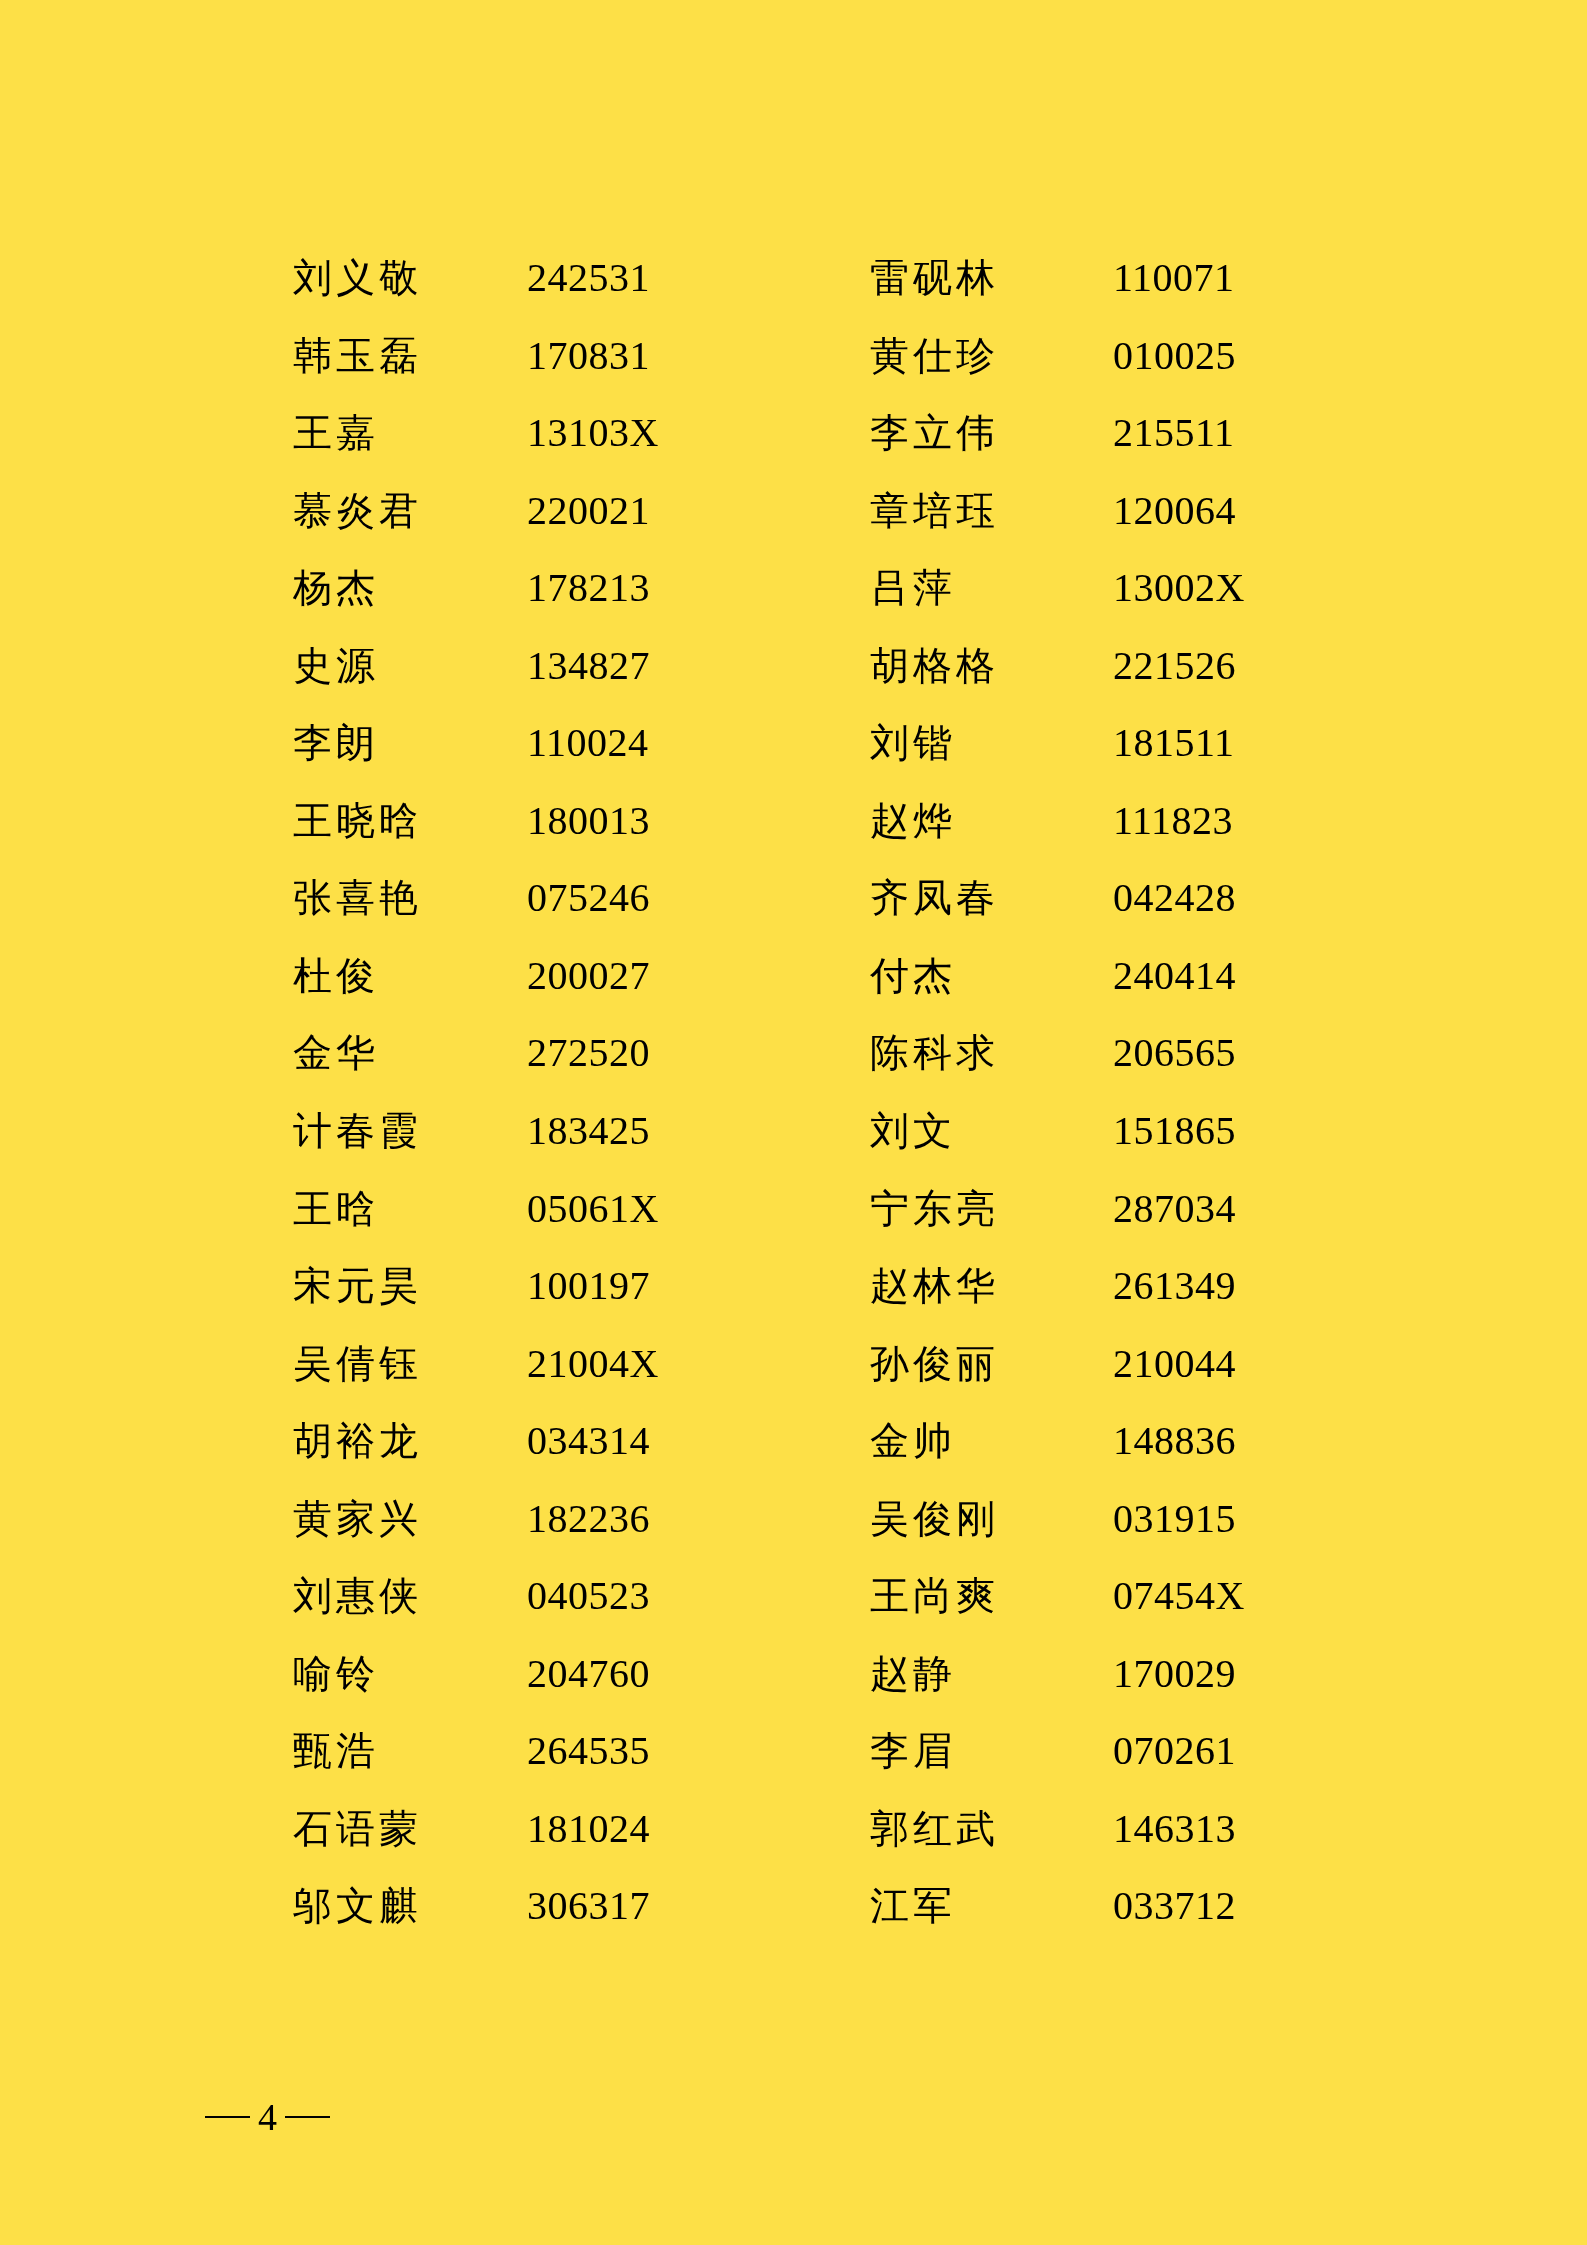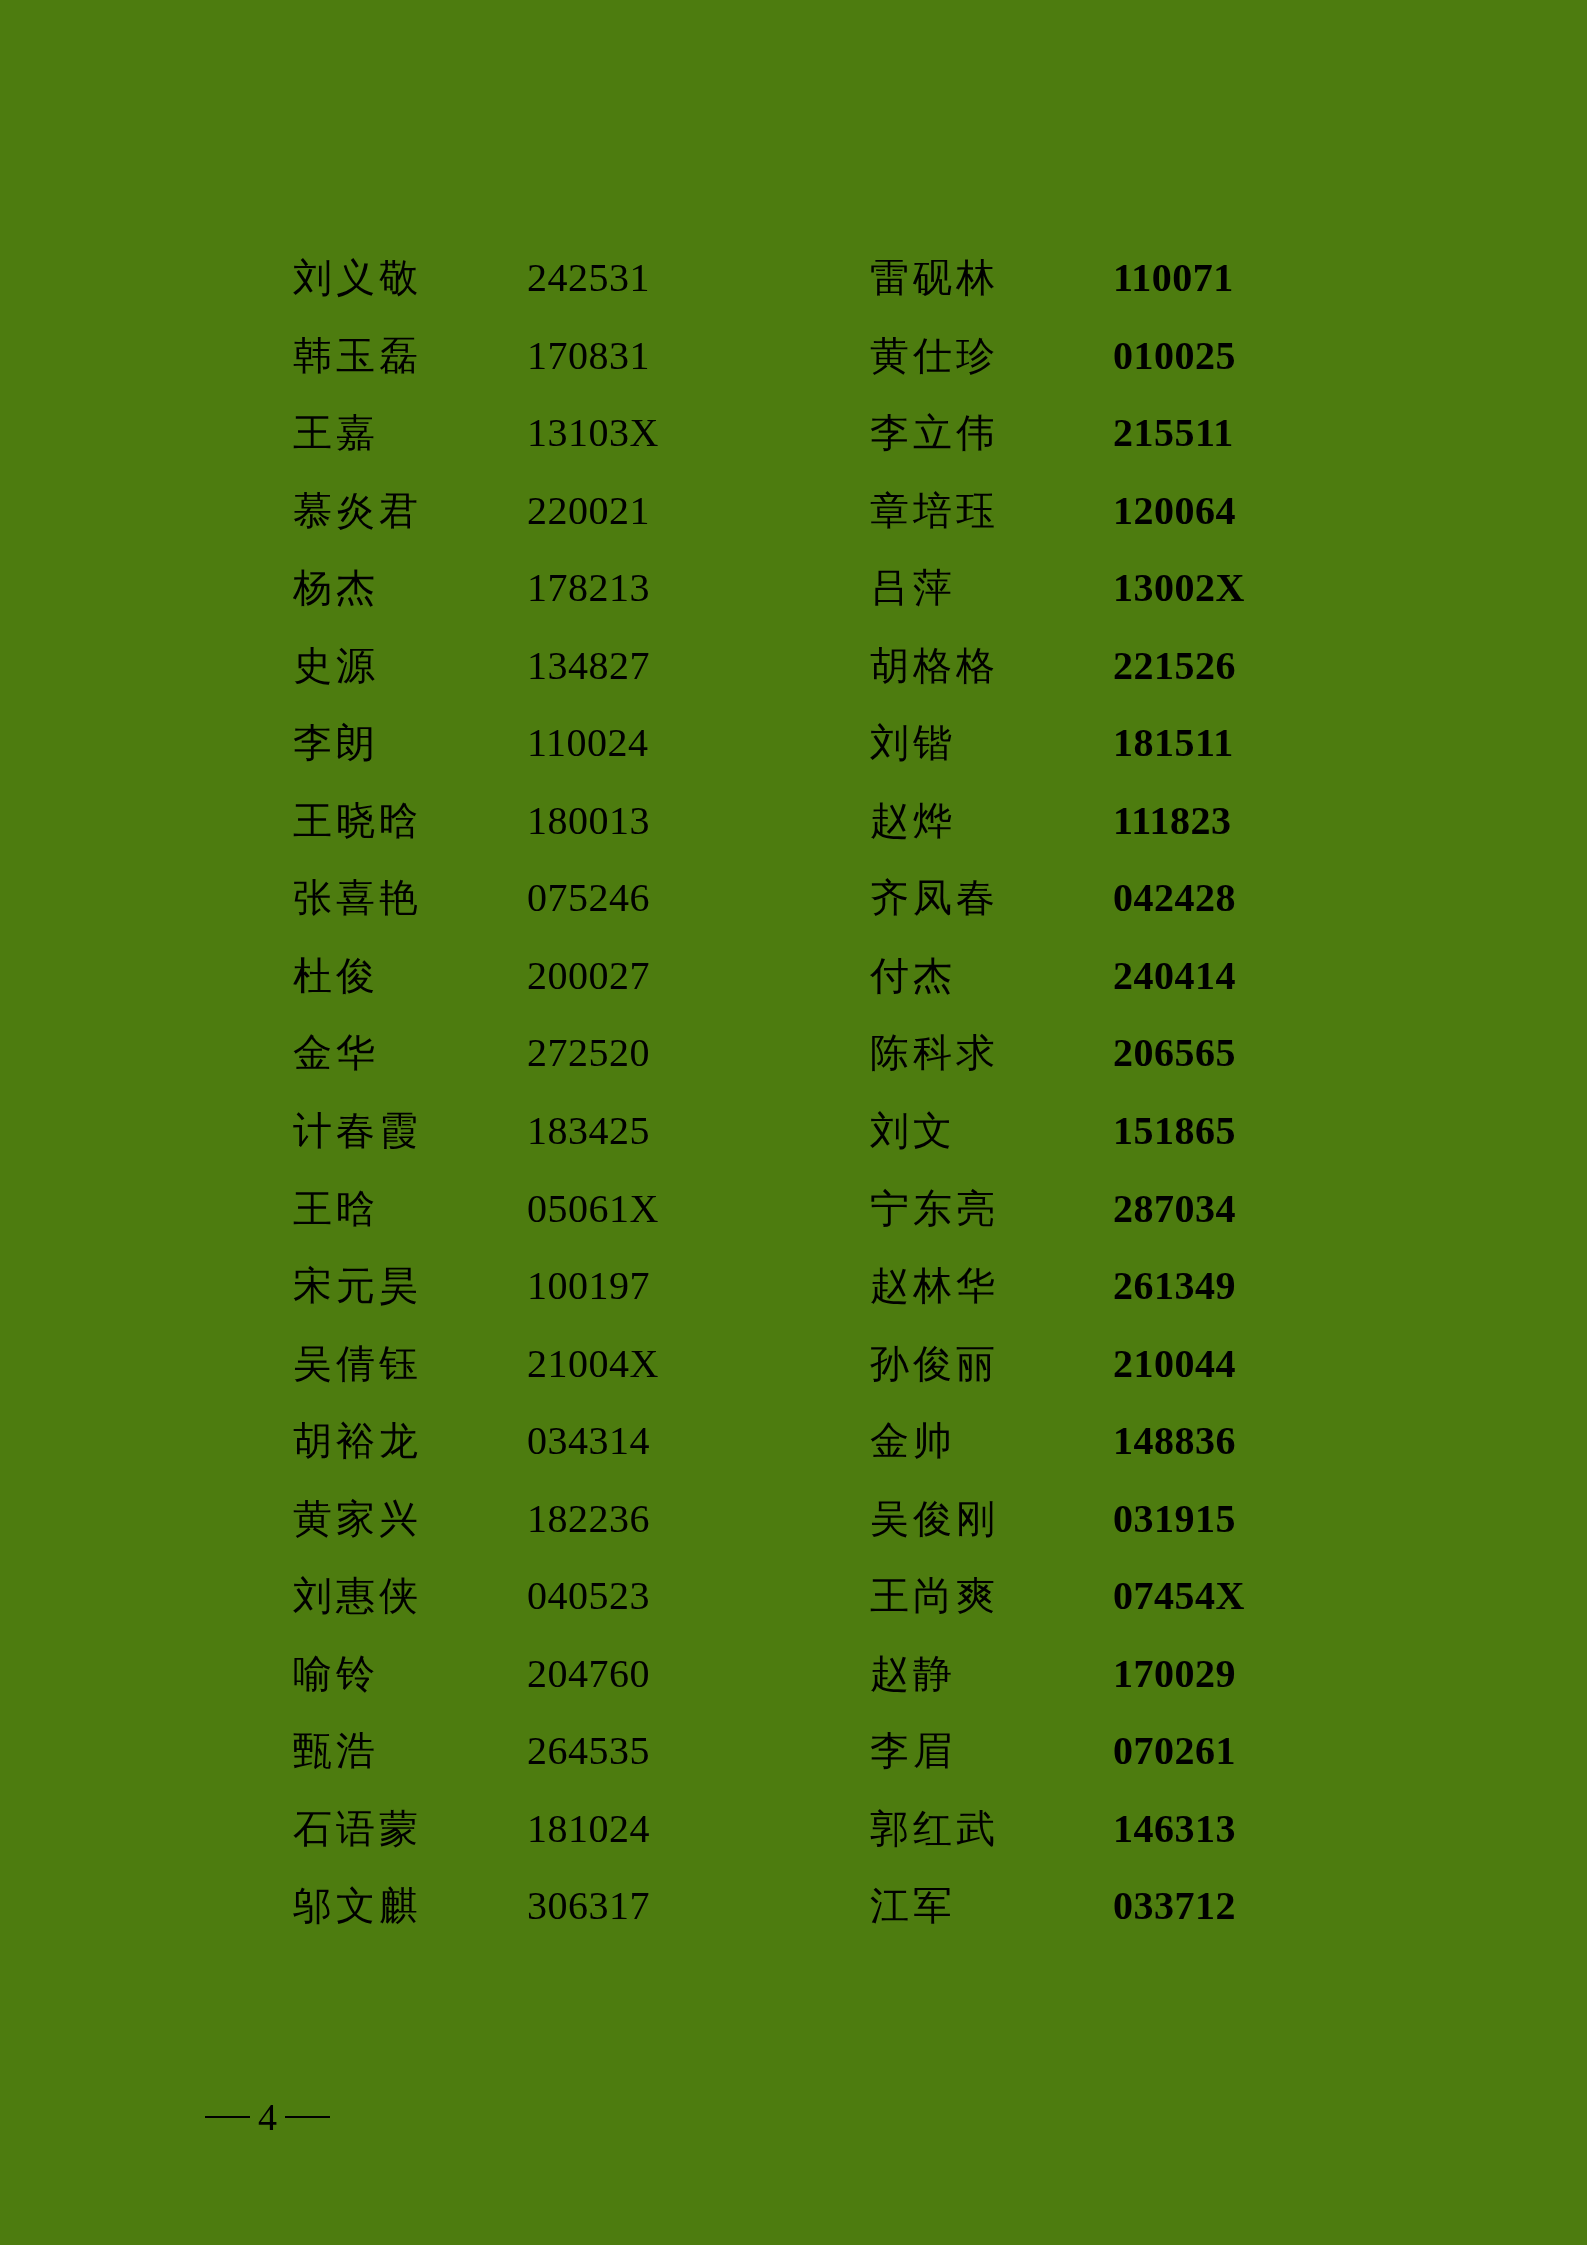--- a/index.html
+++ b/index.html
@@ -1,30 +1,30 @@
 <!DOCTYPE html>
 <html><head>
 <meta charset="utf-8">
 <style>
   html, body { margin: 0; padding: 0; background: #ffffff; }
   body { width: 1587px; height: 2245px; position: relative; overflow: hidden; }
-  .page { position: absolute; left: 0; top: 0; width: 1587px; height: 2245px; background: #4d7c0f; }
+  .page { position: absolute; left: 0; top: 0; width: 1587px; height: 2245px; background: #fde047; }
   .list { position: absolute; left: 0; top: 248px; width: 1587px; }
   .row { position: relative; height: 77.55px; }
   .cell {
     position: absolute; top: 0; line-height: 60px;
     font-family: "DejaVu Serif", "Liberation Serif", serif;
     color: #000; white-space: nowrap;
   }
   .name { font-size: 39px; letter-spacing: 4px; font-family: "DejaVu Sans", "Liberation Sans", sans-serif; font-weight: 300; }
   .num { font-size: 40px; font-family: "Liberation Serif", "DejaVu Serif", serif; letter-spacing: 0.5px; }
   .c1 { left: 293px; }
   .c2 { left: 527px; font-family: Liberation Serif, serif; }
   .c3 { left: 870px; text-align: center; }
-  .c4 { left: 1113px; font-weight: bold; }
+  .c4 { left: 1113px; }
   .footer {
     position: absolute; left: 205px; top: 2095px;
     font-family: "Liberation Serif", "DejaVu Serif", serif;
     font-size: 38px; color: #000; display: flex; align-items: center; gap: 8px;
   }
   .dash { display: inline-block; width: 45px; height: 2px; background: #000; }
 </style>
 </head>
 <body>
 

